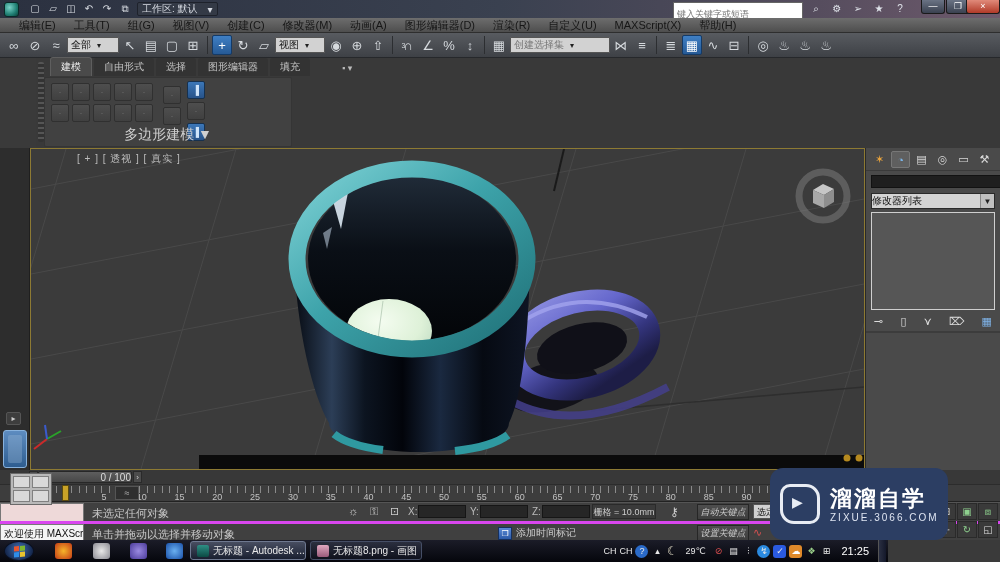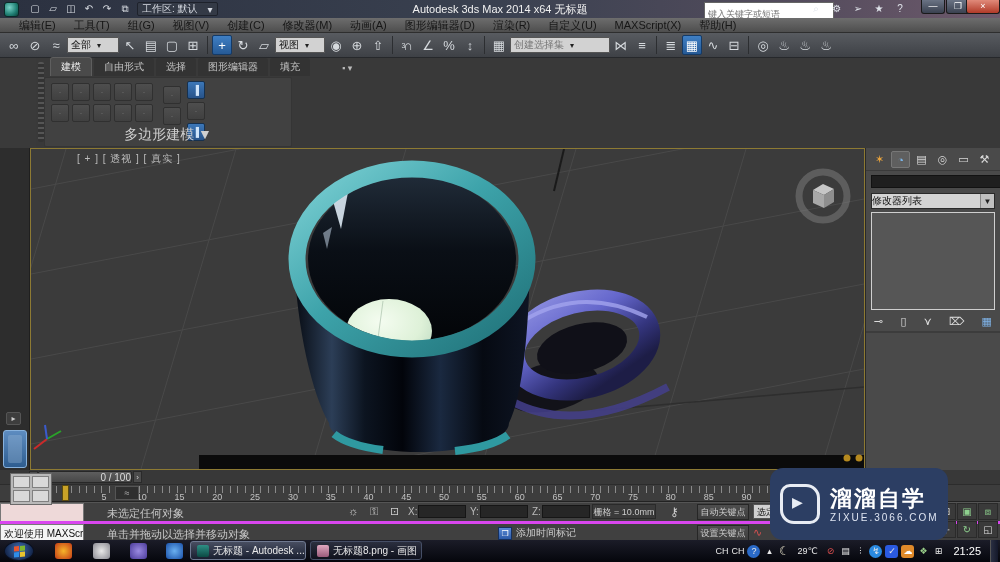--- a/index.html
+++ b/index.html
@@ -13,21 +13,21 @@
     background:linear-gradient(90deg,#2b3140 0%,#3a4150 50%,#564d5e 82%,#6e5a6c 100%);
     display:flex;align-items:center;gap:4px;padding:0 2px;color:#e6e6e6;}
   .logo{width:15px;height:15px;border-radius:3px;margin-left:2px;
     background:radial-gradient(circle at 35% 35%,#79d2c8,#1f7f73 60%,#0c3f3a);border:1px solid #0a2a28;}
   .qat{display:flex;gap:2px;align-items:center;margin-left:4px;}
   .qat .tic{width:16px;height:14px;text-align:center;line-height:14px;font-size:10px;color:#d8dce2;}
   .wsbox{display:flex;align-items:center;height:14px;background:#343a46;border:1px solid #1e222b;
     border-radius:2px;padding:0 4px;gap:10px;color:#d5d9e0;font-size:10px;}
   .title-text{position:absolute;left:370px;top:2px;width:260px;text-align:center;
     font-size:11px;color:#f0f0f0;white-space:nowrap;}
-  .searchbox{position:absolute;left:704px;top:2px;width:130px;height:24px;
+  .searchbox{position:absolute;left:673px;top:2px;width:130px;height:24px;
     background:#fff;border:1px solid #666;color:#555;}
   .searchbox input{width:100%;height:100%;border:0;outline:0;font-size:9px;color:#666;
     background:transparent;padding:0 3px;font-family:inherit;}
   .sic{position:absolute;top:1px;width:18px;height:15px;text-align:center;line-height:15px;
     color:#dfe3ea;font-size:10px;}
   .winctl{position:absolute;top:0;height:14px;width:24px;text-align:center;line-height:13px;
     font-size:9px;color:#fff;border:1px solid #1a1a1a;border-top:0;
     background:linear-gradient(#6a7384,#3a4150);border-radius:0 0 3px 3px;}
   .winctl.close{background:linear-gradient(#e08a7a,#b13a28);width:34px;}
 
@@ -121,28 +121,28 @@
     border:1px solid #5a4a10;z-index:2;}
   .trk-btn{position:absolute;left:115px;top:486px;width:24px;height:14px;background:#2f2f2f;
     border:1px solid #555;color:#bbb;font-size:9px;text-align:center;line-height:13px;z-index:2;}
 
   
   .srow1{position:absolute;left:0;top:502px;width:1000px;height:19px;background:#404040;border-top:1px solid #555;}
   .srow2{position:absolute;left:0;top:521px;width:1000px;height:19px;background:#404040;border-top:3px solid #d946ef;}
   .mxs1{position:absolute;left:0;top:0;width:84px;height:19px;background:#eed9d9;border:1px solid #777;}
   .mxs2{position:absolute;left:0;top:0;width:84px;height:19px;background:#f4f4f4;border:1px solid #777;
     color:#111;font-size:10px;line-height:17px;padding-left:3px;white-space:nowrap;overflow:hidden;}
-  .stext{position:absolute;left:92px;top:3px;color:#c8c8c8;font-size:11px;white-space:nowrap;margin-left:15px;}
+  .stext{position:absolute;left:92px;top:3px;color:#c8c8c8;font-size:11px;white-space:nowrap;}
   .sic2{position:absolute;top:2px;color:#cfcfcf;font-size:11px;}
   .xyz{position:absolute;top:3px;color:#bbb;font-size:10px;}
   .xyzf{position:absolute;top:2px;width:48px;height:13px;background:#262626;border:1px solid #161616;}
   .gridbox{position:absolute;left:592px;top:1px;width:64px;height:15px;background:#3a3a3a;
     border:1px solid #2a2a2a;color:#ccc;font-size:9px;text-align:center;line-height:14px;}
   .keybtn{position:absolute;top:1px;width:52px;height:16px;background:linear-gradient(#4e4e4e,#3e3e3e);
-    border:1px solid #262626;color:#ccc;font-size:9px;text-align:center;line-height:15px;}
+    border:1px solid #262626;color:#ccc;font-size:9px;text-align:center;line-height:15px;font-style:italic;}
   .addtag{position:absolute;left:498px;top:2px;display:flex;align-items:center;gap:4px;color:#ccc;font-size:10px;}
   .addtag .blu{width:14px;height:13px;background:linear-gradient(#5a8ad6,#2c5aa8);border:1px solid #16305e;
     color:#fff;font-size:8px;text-align:center;line-height:12px;}
   .selbox{position:absolute;left:753px;top:1px;width:40px;height:15px;background:#d0d0d0;
     border:1px solid #555;color:#111;font-size:9px;padding-left:3px;line-height:14px;}
   .curveico{position:absolute;left:753px;top:2px;color:#d05050;font-size:11px;}
   .navcluster{position:absolute;left:936px;top:503px;width:62px;height:36px;display:grid;
     grid-template-columns:repeat(3,20px);grid-auto-rows:17px;gap:1px;z-index:1;}
   .navb{background:#3a3a3a;border:1px solid #2a2a2a;color:#ddd;font-size:10px;text-align:center;line-height:15px;}
   .navb.grn{color:#8ed08e;}
@@ -150,21 +150,21 @@
   
   .watermark{position:absolute;left:770px;top:468px;width:178px;height:72px;background:#2c3e63;
     border-radius:13px;z-index:4;display:flex;align-items:center;gap:10px;padding:0 10px;}
   .wm-logo{width:40px;height:40px;border:3px solid #e8ecf4;border-radius:10px 14px 10px 14px;
     transform:rotate(0deg);position:relative;flex:none;}
   .wm-logo::after{content:"▶";position:absolute;left:9px;top:7px;color:#e8ecf4;font-size:14px;}
   .wm-text .t1{color:#fff;font-size:22px;font-weight:bold;letter-spacing:2px;line-height:26px;white-space:nowrap;}
   .wm-text .t2{color:#dfe5f2;font-size:10px;letter-spacing:2px;}
 
   
-  .taskbar{position:absolute;left:0;top:540px;width:1000px;height:22px;z-index:6;
+  .taskbar{position:absolute;left:0;top:540px;width:888px;height:22px;z-index:6;
     background:linear-gradient(#1b1c28,#05060c);display:flex;align-items:center;}
   .orb{position:absolute;left:4px;top:1px;width:30px;height:20px;border-radius:50%;
     background:radial-gradient(circle at 50% 40%,#3f6fb5,#16294f 75%);border:1px solid #0a1020;
     display:flex;align-items:center;justify-content:center;}
   .flag{width:11px;height:11px;display:grid;grid-template-columns:1fr 1fr;grid-template-rows:1fr 1fr;gap:1px;transform:skewY(-4deg);}
   .flag i:nth-child(1){background:#e8552f;}.flag i:nth-child(2){background:#7db72f;}
   .flag i:nth-child(3){background:#2f8de8;}.flag i:nth-child(4){background:#e8c32f;}
   .pinned{position:absolute;top:3px;width:17px;height:16px;border-radius:3px;text-align:center;
     line-height:15px;font-size:10px;color:#fff;}
   .twin{position:absolute;top:1px;height:19px;border-radius:3px;display:flex;align-items:center;gap:4px;
@@ -189,21 +189,20 @@
       <span class="tic">▱</span>
       <span class="tic">◫</span>
       <span class="tic">↶</span>
       <span class="tic">↷</span>
       <span class="tic">⧉</span>
     </div>
     <div class="wsbox">
       <span>工作区: 默认</span>
       <span>▾</span>
     </div>
-    <div class="title-text">Autodesk 3ds Max  2014 x64      无标题</div>
     <div class="searchbox">
       <input placeholder="键入关键字或短语" style="">
     </div>
     <span class="sic" style="left:807px">⌕</span>
     <span class="sic" style="left:828px">⚙</span>
     <span class="sic" style="left:849px">➢</span>
     <span class="sic" style="left:870px">★</span>
     <span class="sic" style="left:891px">?</span>
     <span class="winctl" style="left:921px">—</span>
     <span class="winctl" style="left:946px">❐</span>

